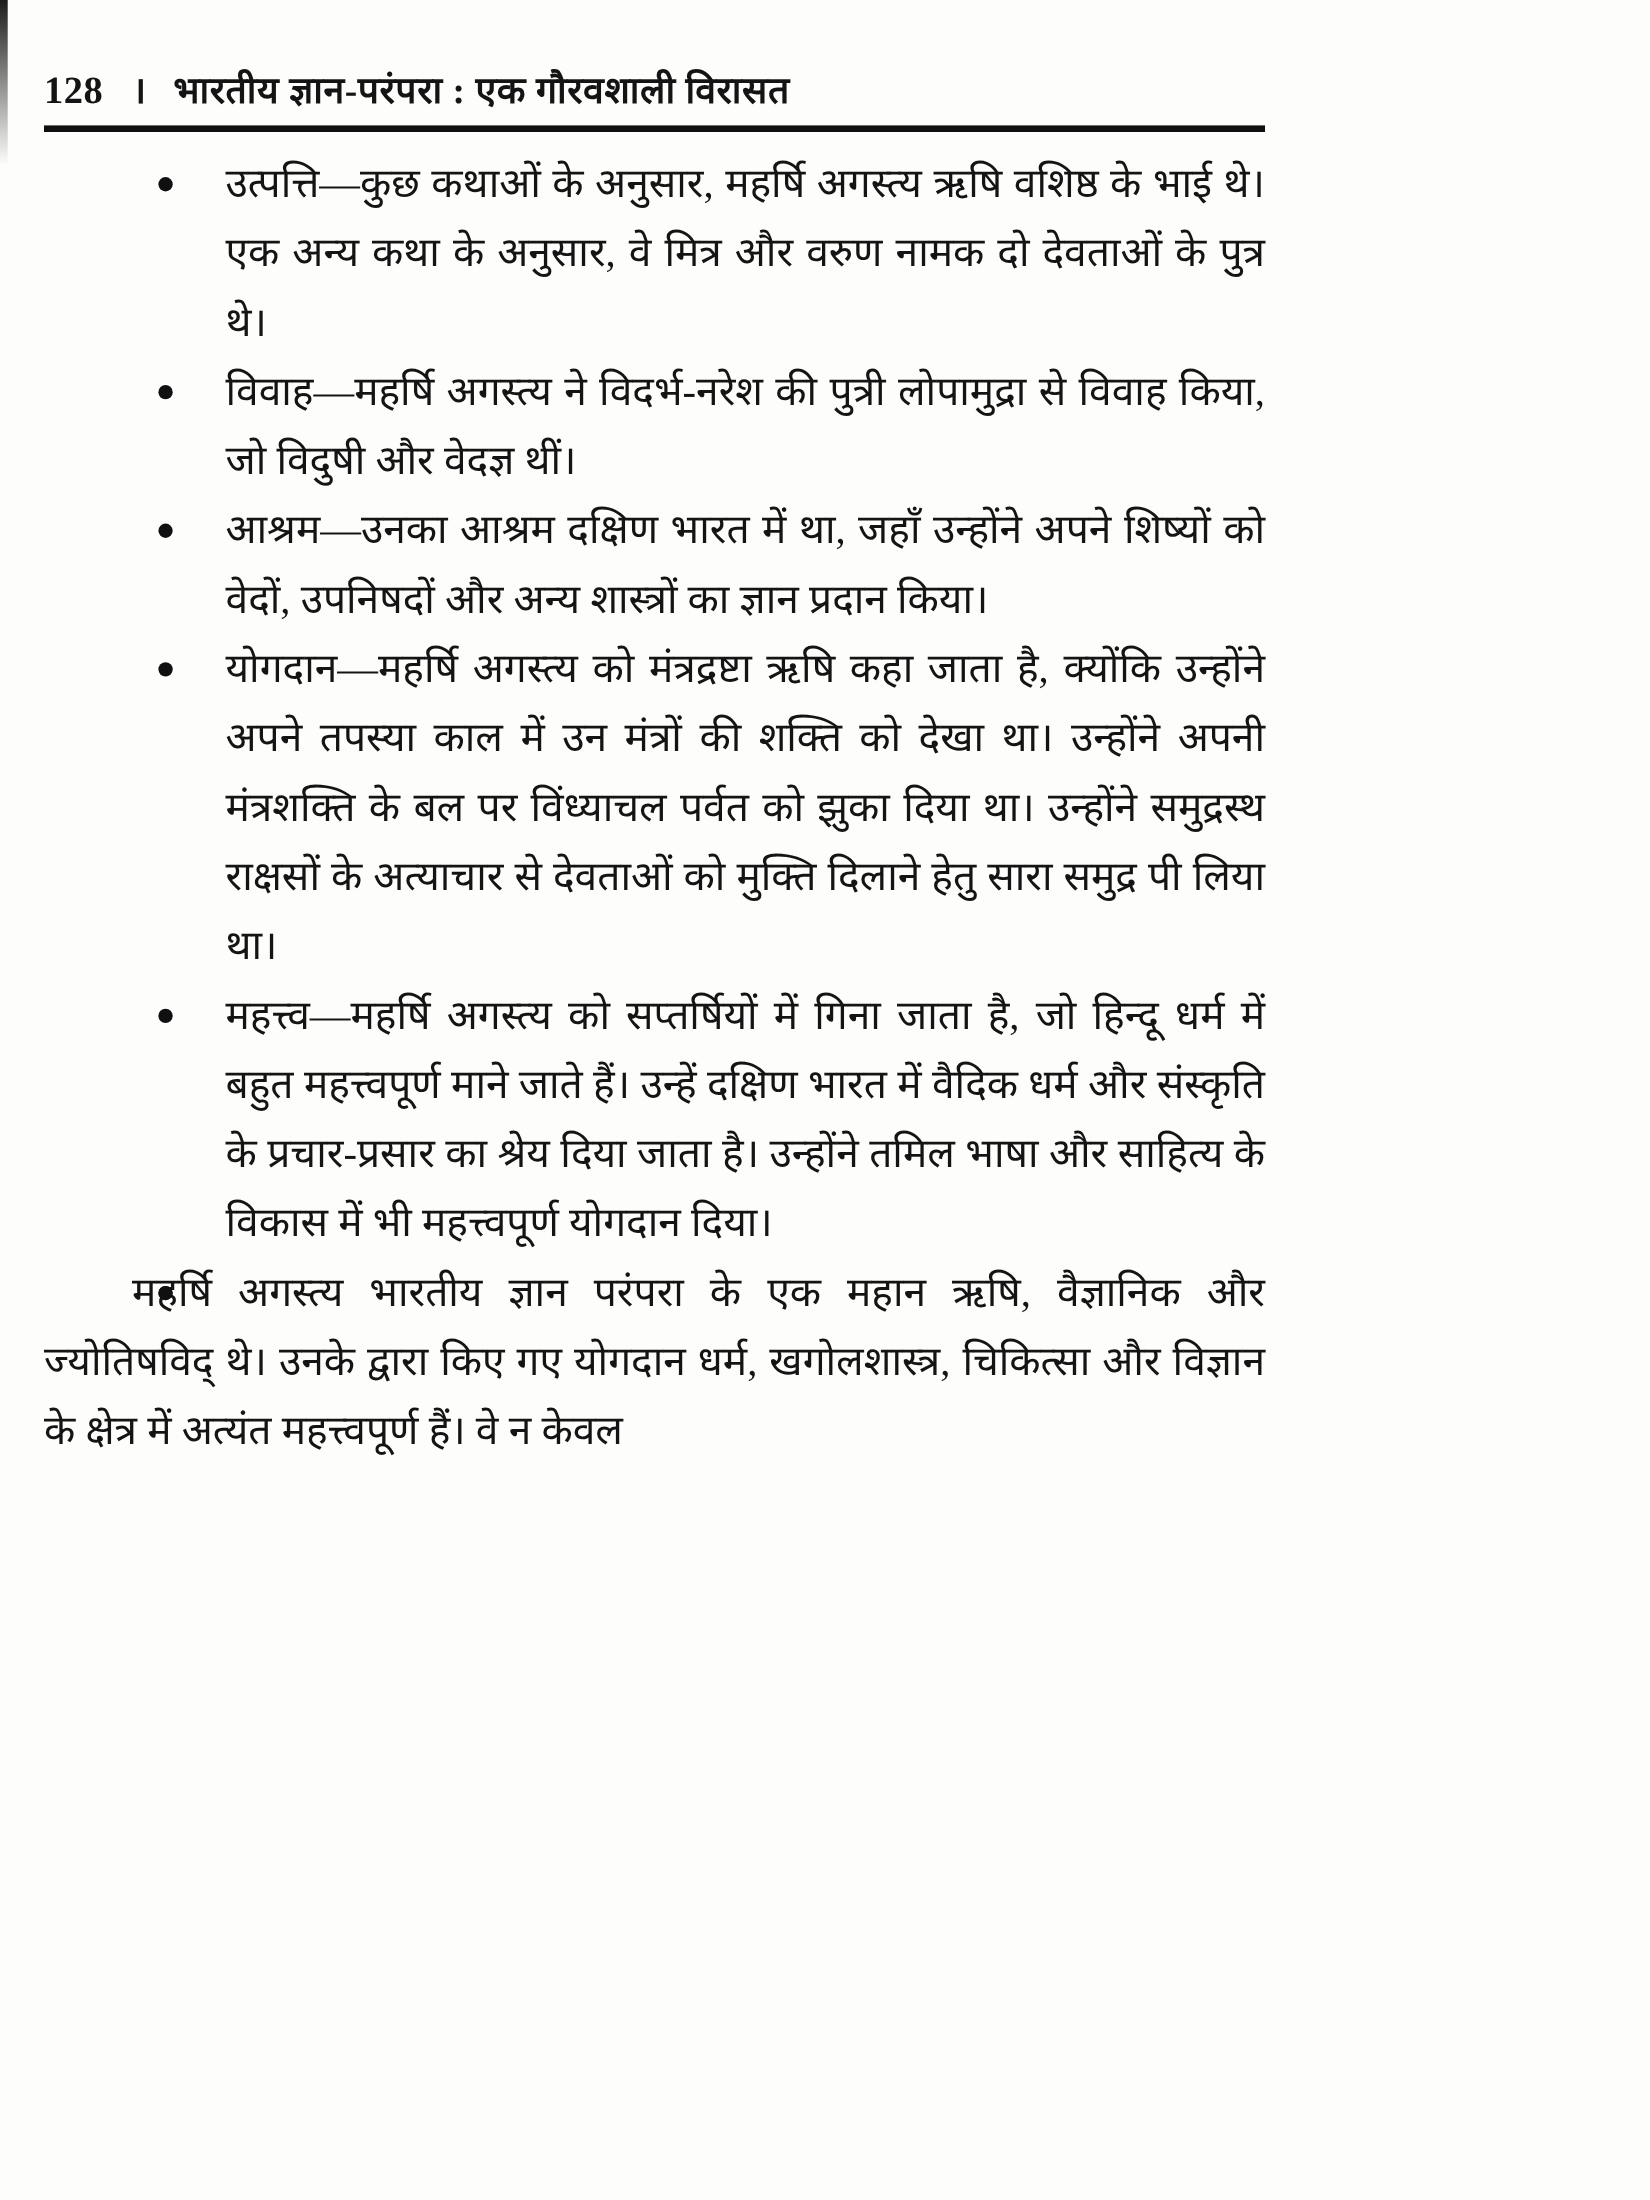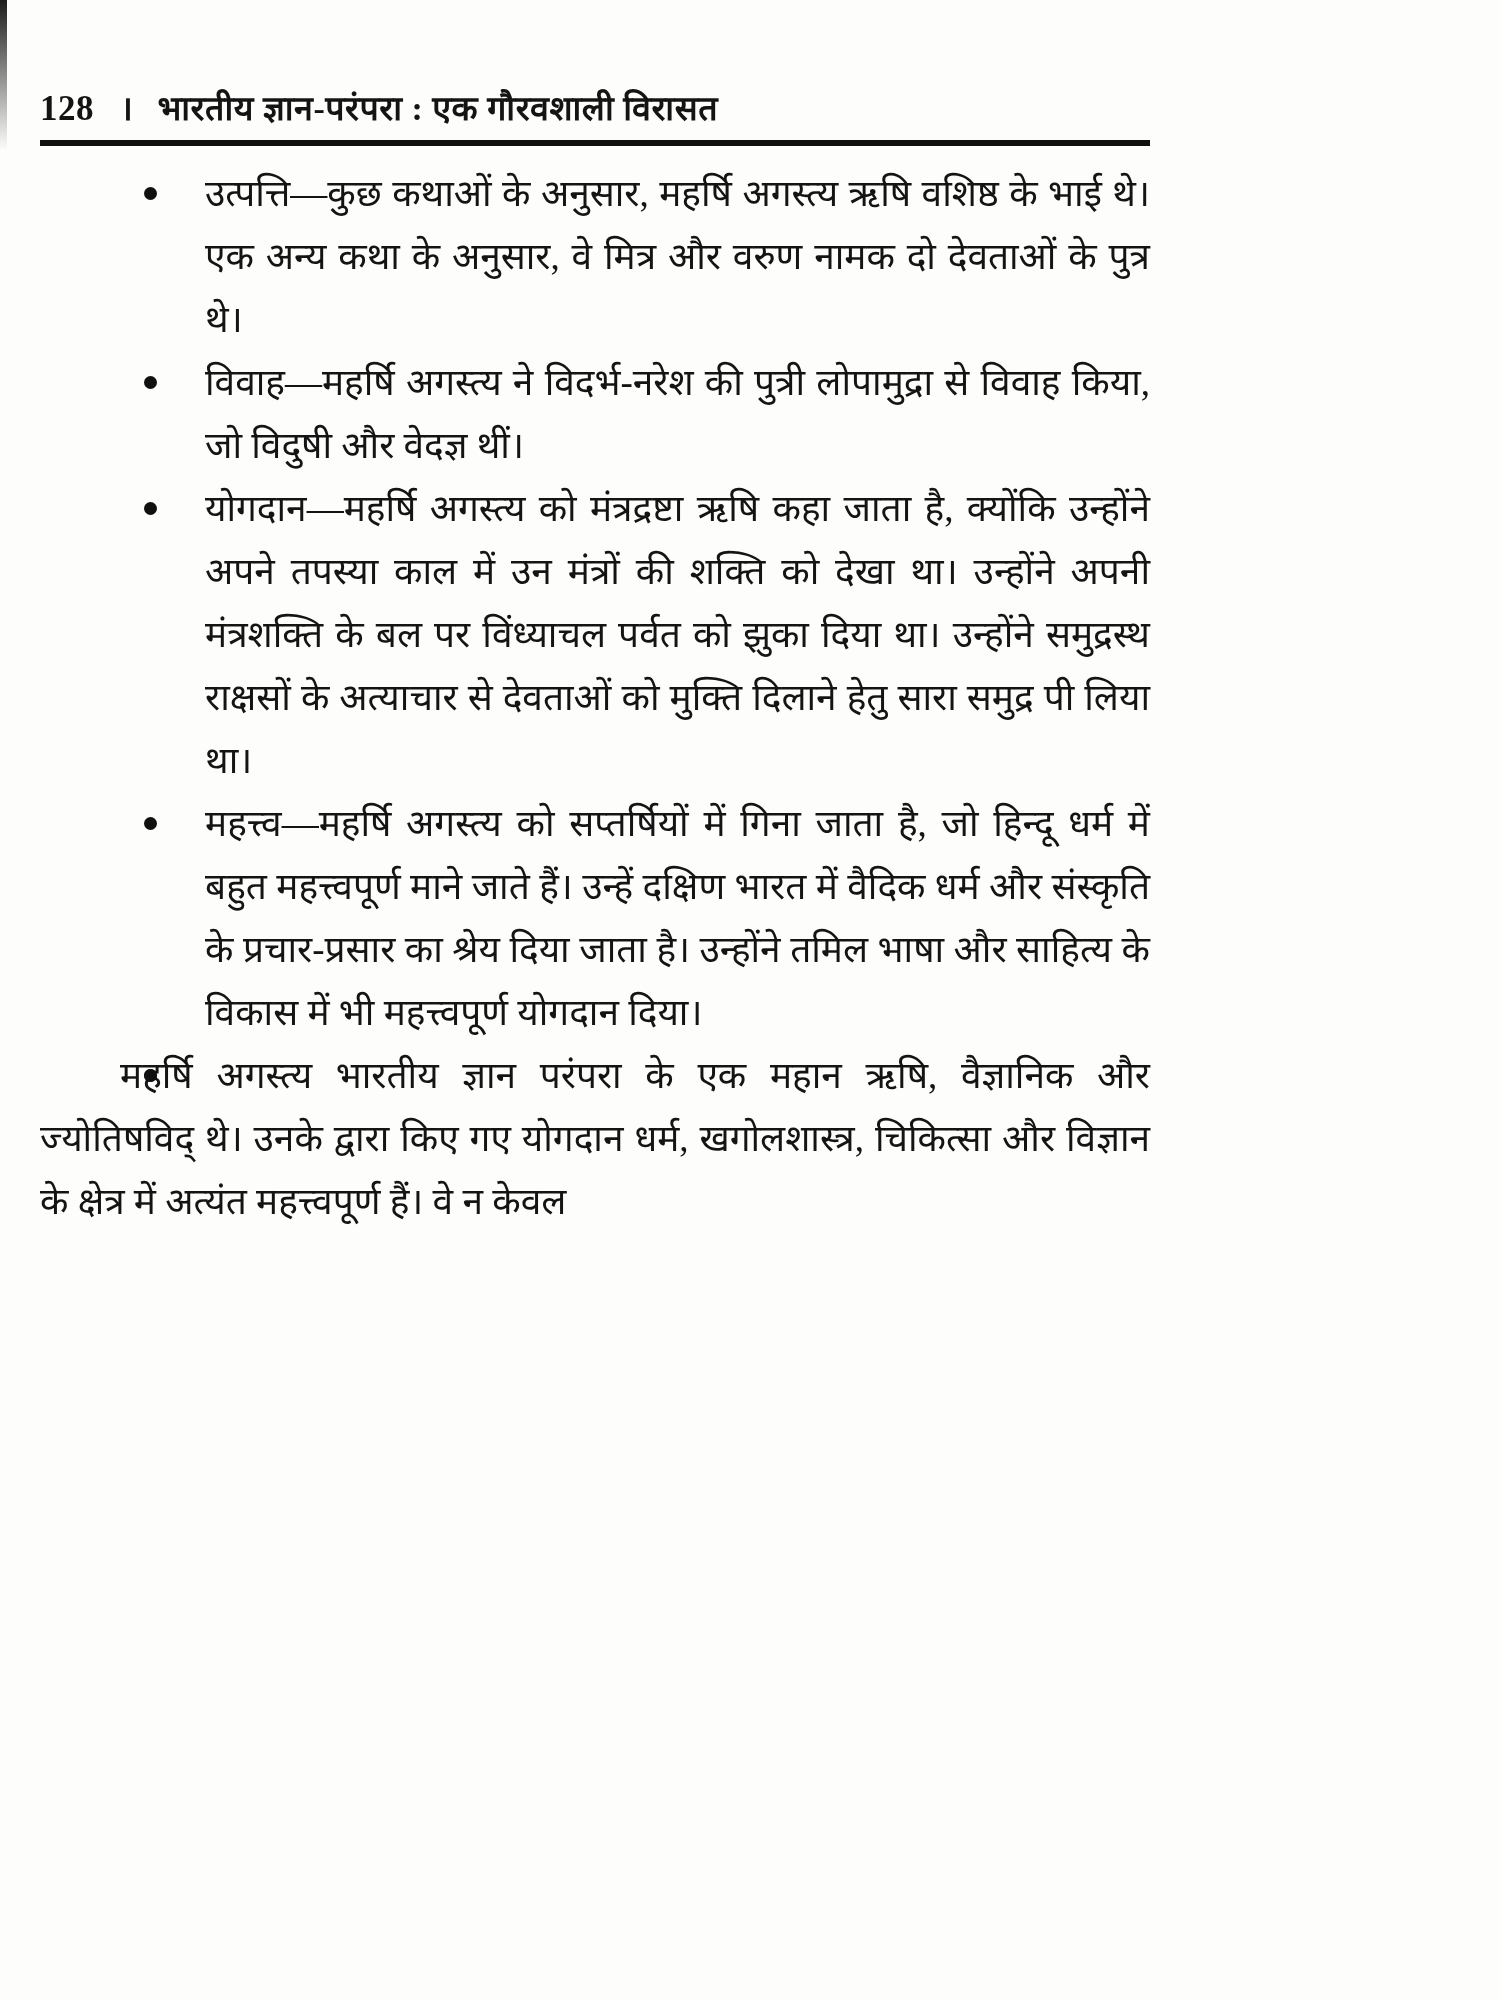--- a/index.html
+++ b/index.html
@@ -20,21 +20,21 @@
     left: 0;
     top: 0;
     width: 7px;
     height: 150px;
     background: linear-gradient(to bottom, #1c1c1c, rgba(28,28,28,0));
   }
   .page {
     box-sizing: border-box;
     width: 1500px;
     height: 2000px;
-    padding: 84px 350px 20px 40px; 
+    padding: 58px 350px 20px 40px; 
   }
   .header {
     display: flex;
     align-items: baseline;
     font-weight: bold;
     font-size: 34px;
     letter-spacing: 0.5px;
     white-space: nowrap;
   }
   .header .page-number { font-size: 35px; }
@@ -89,20 +89,24 @@
     <div class="bullet-item">
       <span class="bullet-dot"></span>
       <span>उत्पत्ति—कुछ कथाओं के अनुसार, महर्षि अगस्त्य ऋषि वशिष्ठ के भाई थे। एक अन्य कथा के अनुसार, वे मित्र और वरुण नामक दो देवताओं के पुत्र थे।</span>
     </div>
 
     <div class="bullet-item">
       <span class="bullet-dot"></span>
       <span>विवाह—महर्षि अगस्त्य ने विदर्भ-नरेश की पुत्री लोपामुद्रा से विवाह किया, जो विदुषी और वेदज्ञ थीं।</span>
     </div>
 
+    <div class="bullet-item">
+      <span class="bullet-dot"></span>
+      <span>आश्रम—उनका आश्रम दक्षिण भारत में था, जहाँ उन्होंने अपने शिष्यों को वेदों, उपनिषदों और अन्य शास्त्रों का ज्ञान प्रदान किया।</span>
+    </div>
 
     <div class="bullet-item">
       <span class="bullet-dot"></span>
       <span>योगदान—महर्षि अगस्त्य को मंत्रद्रष्टा ऋषि कहा जाता है, क्योंकि उन्होंने अपने तपस्या काल में उन मंत्रों की शक्ति को देखा था। उन्होंने अपनी मंत्रशक्ति के बल पर विंध्याचल पर्वत को झुका दिया था। उन्होंने समुद्रस्थ राक्षसों के अत्याचार से देवताओं को मुक्ति दिलाने हेतु सारा समुद्र पी लिया था।</span>
     </div>
 
     <div class="bullet-item">
       <span class="bullet-dot"></span>
       <span>महत्त्व—महर्षि अगस्त्य को सप्तर्षियों में गिना जाता है, जो हिन्दू धर्म में बहुत महत्त्वपूर्ण माने जाते हैं। उन्हें दक्षिण भारत में वैदिक धर्म और संस्कृति के प्रचार-प्रसार का श्रेय दिया जाता है। उन्होंने तमिल भाषा और साहित्य के विकास में भी महत्त्वपूर्ण योगदान दिया।</span>
     </div>

